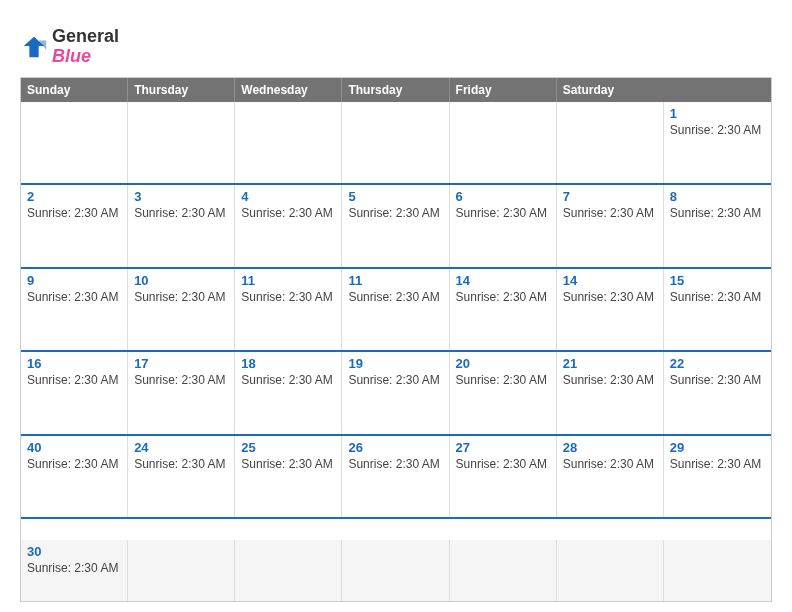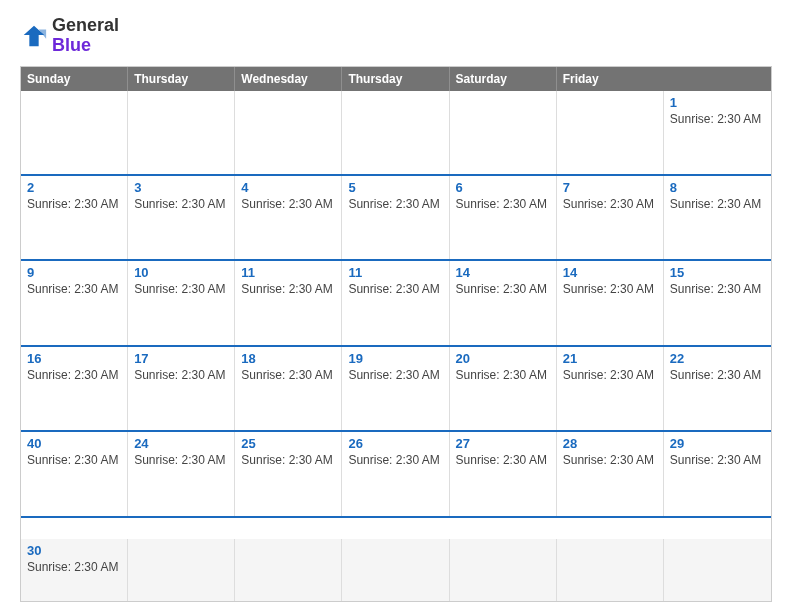--- a/index.html
+++ b/index.html
@@ -15,33 +15,34 @@
       height: 612px;
       padding: 16px 20px 10px 20px;
       display: flex;
       flex-direction: column;
     }
     .header-row {
       display: flex;
       justify-content: space-between;
       align-items: flex-start;
       margin-bottom: 10px;
+      margin-top: 11px;
     }
     .logo {
       display: flex;
       align-items: center;
       gap: 4px;
     }
     .logo-text {
       font-size: 18px;
       font-weight: bold;
       color: #333;
       line-height: 1.1;
     }
-    .logo-text .blue { color: #6d28d9; }
+    .logo-text .blue { color: #ec4899; font-style: italic; }
     .logo-icon {
       width: 28px;
       height: 28px;
     }
     .title-block {
       text-align: right;
     }
     .calendar-title {
       font-size: 36px;
       font-weight: bold;
@@ -137,22 +138,22 @@
       <div class="calendar-subtitle"></div>
     </div>
   </div>
 
   <div class="calendar">
     <div class="cal-header">
       <div class="cal-header-cell">Sunday</div>
       <div class="cal-header-cell">Thursday</div>
       <div class="cal-header-cell">Wednesday</div>
       <div class="cal-header-cell">Thursday</div>
+      <div class="cal-header-cell">Friday</div>
       <div class="cal-header-cell">Saturday</div>
-      <div class="cal-header-cell">Friday</div>
     </div>
     <div class="cal-body" id="cal-body">
     <div class="cal-week">
           <div class="cal-cell empty"></div>
           <div class="cal-cell empty"></div>
           <div class="cal-cell empty"></div>
           <div class="cal-cell empty"></div>
           <div class="cal-cell empty"></div>
           <div class="cal-cell empty"></div>
           <div class="cal-cell"><span class="cell-day">1</span><span class="cell-info">Sunrise: 2:30 AM</span></div>

